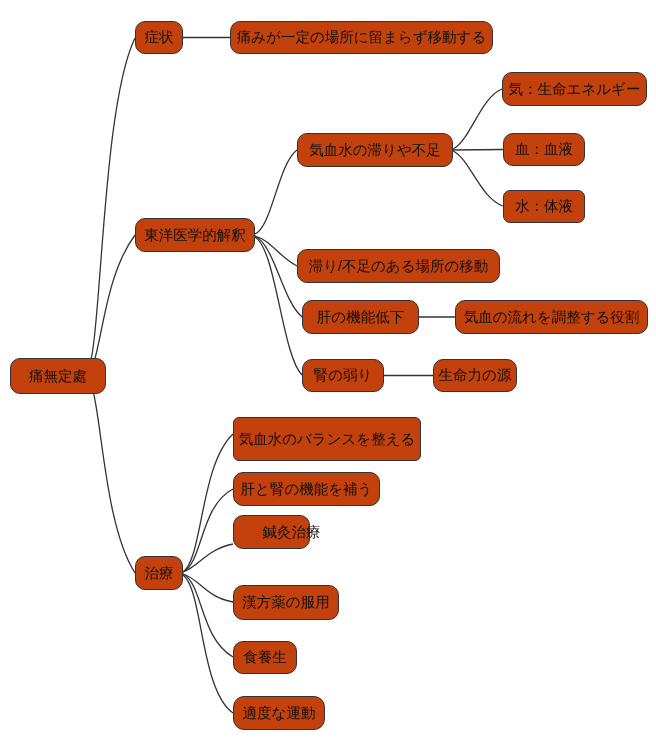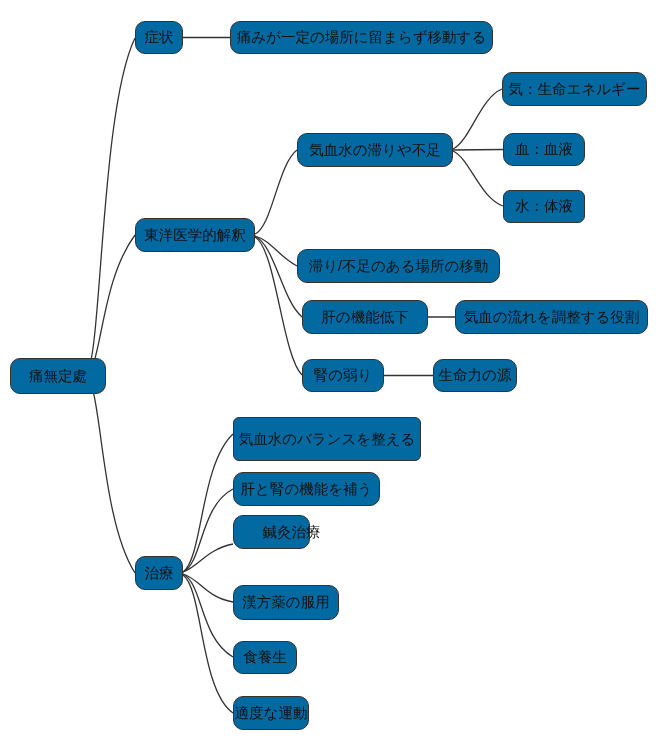--- a/index.html
+++ b/index.html
@@ -22,21 +22,21 @@
     height: 752px;
   }
   .edges path {
     fill: none;
     stroke: #333333;
     stroke-width: 1.3;
   }
   .node {
     position: absolute;
     box-sizing: border-box;
-    background: #0369a1;
+    background: #c2410c;
     border: 1.4px solid #333333;
     border-radius: 10px;
     display: flex;
     align-items: center;
     justify-content: center;
     font-size: 14.5px;
     line-height: 1;
     color: #111111;
     white-space: nowrap;
     letter-spacing: 0;
@@ -73,26 +73,26 @@
 
   <div class="node" style="left:135px; top:21px;  width:48px;  height:33px;">症状</div>
   <div class="node" style="left:230px; top:21px;  width:263px; height:33px;">痛みが一定の場所に留まらず移動する</div>
 
   <div class="node" style="left:135px; top:218px; width:120px; height:34px;">東洋医学的解釈</div>
   <div class="node" style="left:297px; top:133px; width:156px; height:34px;">気血水の滞りや不足</div>
   <div class="node" style="left:502px; top:72px;  width:145px; height:34px;">気：生命エネルギー</div>
   <div class="node" style="left:503px; top:133px; width:82px;  height:33px;">血：血液</div>
   <div class="node" style="left:503px; top:190px; width:82px;  height:33px;border-radius:7px;">水：体液</div>
   <div class="node" style="left:297px; top:249px; width:203px; height:34px;">滞り/不足のある場所の移動</div>
-  <div class="node" style="left:302px; top:300px; width:126px; height:34px;">肝の機能低下</div>
+  <div class="node" style="left:302px; top:300px; width:117px; height:34px;">肝の機能低下</div>
   <div class="node" style="left:455px; top:300px; width:193px; height:34px;">気血の流れを調整する役割</div>
   <div class="node" style="left:302px; top:359px; width:82px;  height:33px;">腎の弱り</div>
   <div class="node" style="left:433px; top:359px; width:84px;  height:33px;">生命力の源</div>
 
   <div class="node" style="left:135px; top:556px; width:48px;  height:34px;">治療</div>
   <div class="node" style="left:233px; top:417px; width:188px; height:44px;border-radius:6px;">気血水のバランスを整える</div>
   <div class="node" style="left:233px; top:472px; width:147px; height:34px;">肝と腎の機能を補う</div>
   <div class="node" style="left:233px; top:515px; width:77px;  height:34px;padding-left:40px;">鍼灸治療</div>
   <div class="node" style="left:233px; top:585px; width:106px; height:35px;">漢方薬の服用</div>
   <div class="node" style="left:233px; top:641px; width:64px;  height:33px;text-align:center;">食養生</div>
-  <div class="node" style="left:233px; top:696px; width:76px;  height:34px;">適度な運動</div>
+  <div class="node" style="left:233px; top:696px; width:92px;  height:34px;border-radius:11px;">適度な運動</div>
 
 </div>
 
 </body></html>

